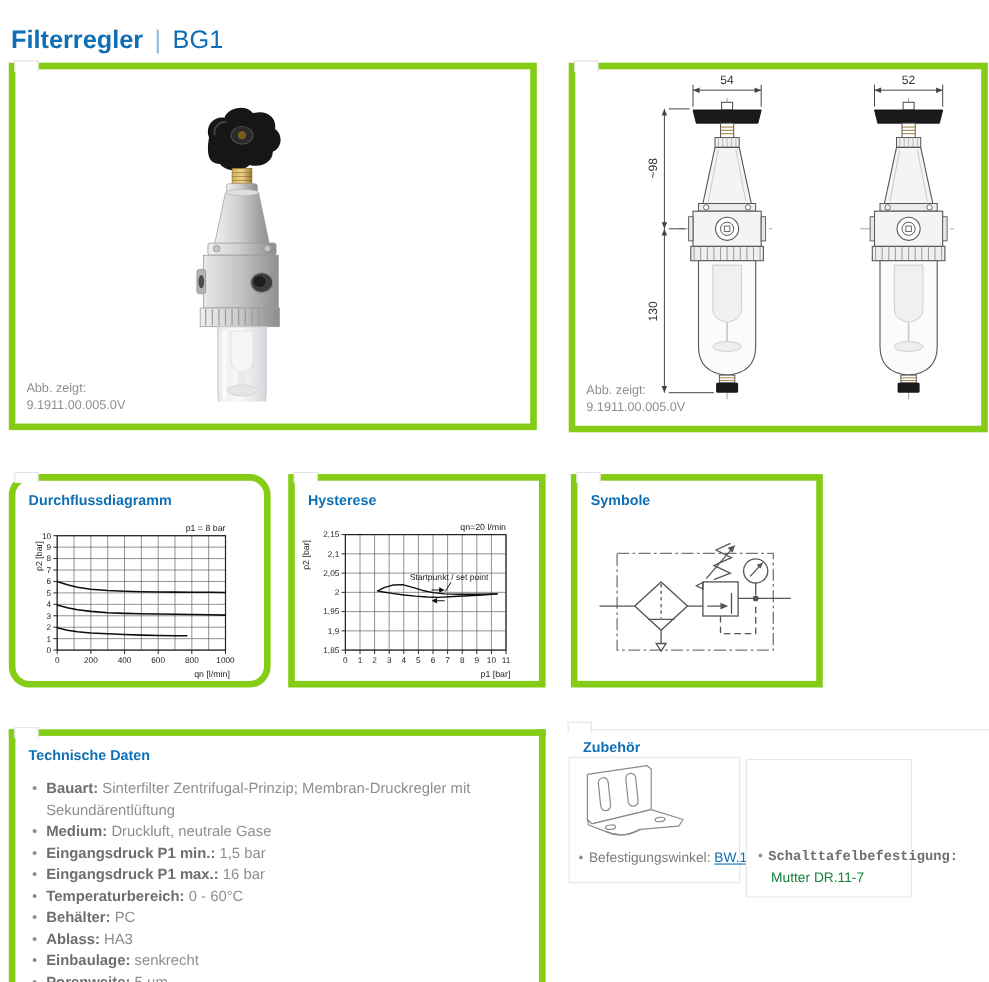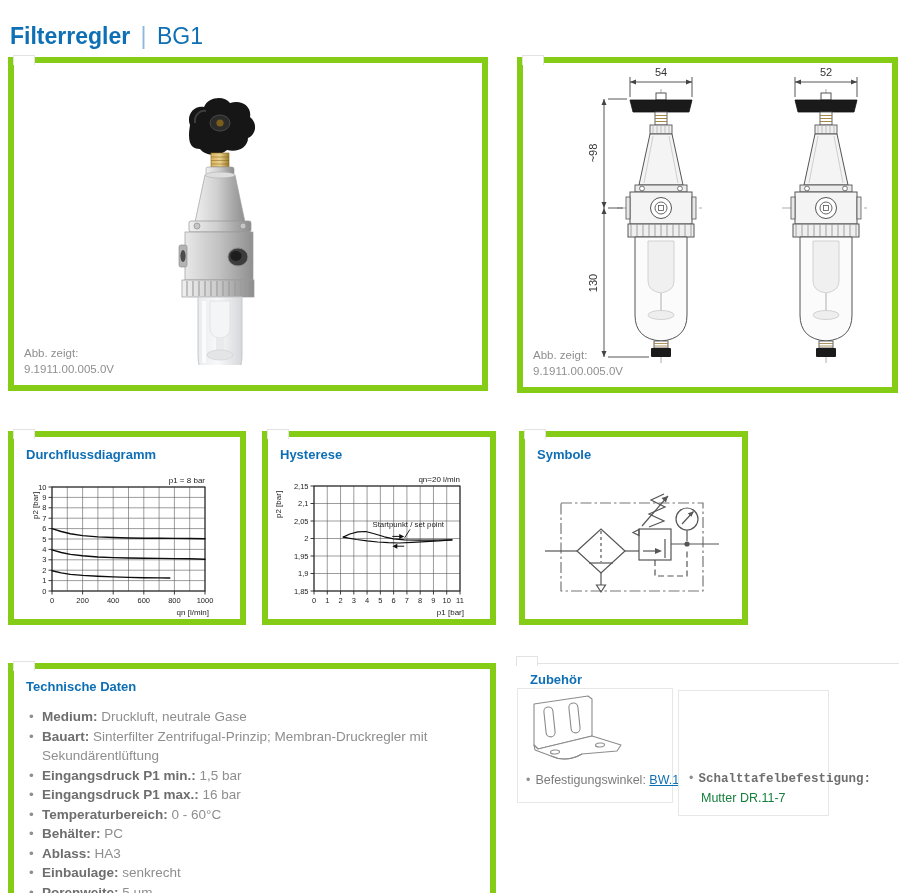--- a/index.html
+++ b/index.html
@@ -10,21 +10,21 @@
   .page-title .t-sep{color:#8fb8da;font-weight:normal;padding:0 4px;}
   .page-title .t-model{color:#0e6fb5;font-weight:normal;}
 
   .panel{position:absolute;background:#fff;border:6px solid #84cc16;box-sizing:border-box;}
   .panel::before{content:"";position:absolute;top:-8px;left:-1px;width:20px;height:9px;
        background:#fff;border:1px solid #e3e3e3;border-bottom:none;}
   .panel-title{position:absolute;left:12px;top:10px;font-size:13px;font-weight:bold;color:#0e6fb5;}
 
   .photo-panel{left:8px;top:57px;width:480px;height:334px;}
   .draw-panel{left:517px;top:57px;width:381px;height:336px;}
-  .flow-panel{left:8px;top:431px;width:238px;height:194px;}
+  .flow-panel{left:8px;top:431px;width:238px;height:194px;border-radius:19px;}
   .hyst-panel{left:262px;top:431px;width:234px;height:194px;}
   .sym-panel{left:519px;top:431px;width:229px;height:194px;}
   .tech-panel{left:8px;top:663px;width:488px;height:231px;border-bottom:none;}
   .acc-panel{left:517px;top:663px;width:382px;height:231px;border:none;border-top:1px solid #e3e3e3;}
 
   .caption{position:absolute;left:10px;bottom:8px;font-size:11.5px;color:#8f8f8f;line-height:16px;}
 
   .chart-svg{position:absolute;left:4px;top:34px;}
   .hyst-svg{left:2px;}
 
@@ -379,22 +379,22 @@
         <line x1="168.5" y1="74.5" x2="157" y2="87"></line>
         <polygon points="168.5,74.5 162.8,76.3 166.5,79.8" fill="#555" stroke="none"></polygon>
       </g>
     </g>
   </svg>
 </div>
 
 <div class="panel tech-panel">
   <div class="panel-title">Technische Daten</div>
   <ul class="tech-list">
+      <li><b>Bauart:</b><span> Sinterfilter Zentrifugal-Prinzip; Membran-Druckregler mit Sekundärentlüftung</span></li>
       <li><b>Medium:</b><span> Druckluft, neutrale Gase</span></li>
-      <li><b>Bauart:</b><span> Sinterfilter Zentrifugal-Prinzip; Membran-Druckregler mit Sekundärentlüftung</span></li>
       <li><b>Eingangsdruck P1 min.:</b><span> 1,5 bar</span></li>
       <li><b>Eingangsdruck P1 max.:</b><span> 16 bar</span></li>
       <li><b>Temperaturbereich:</b><span> 0 - 60°C</span></li>
       <li><b>Behälter:</b><span> PC</span></li>
       <li><b>Ablass:</b><span> HA3</span></li>
       <li><b>Einbaulage:</b><span> senkrecht</span></li>
       <li><b>Porenweite:</b><span> 5 µm</span></li>
     </ul>
 </div>
 

